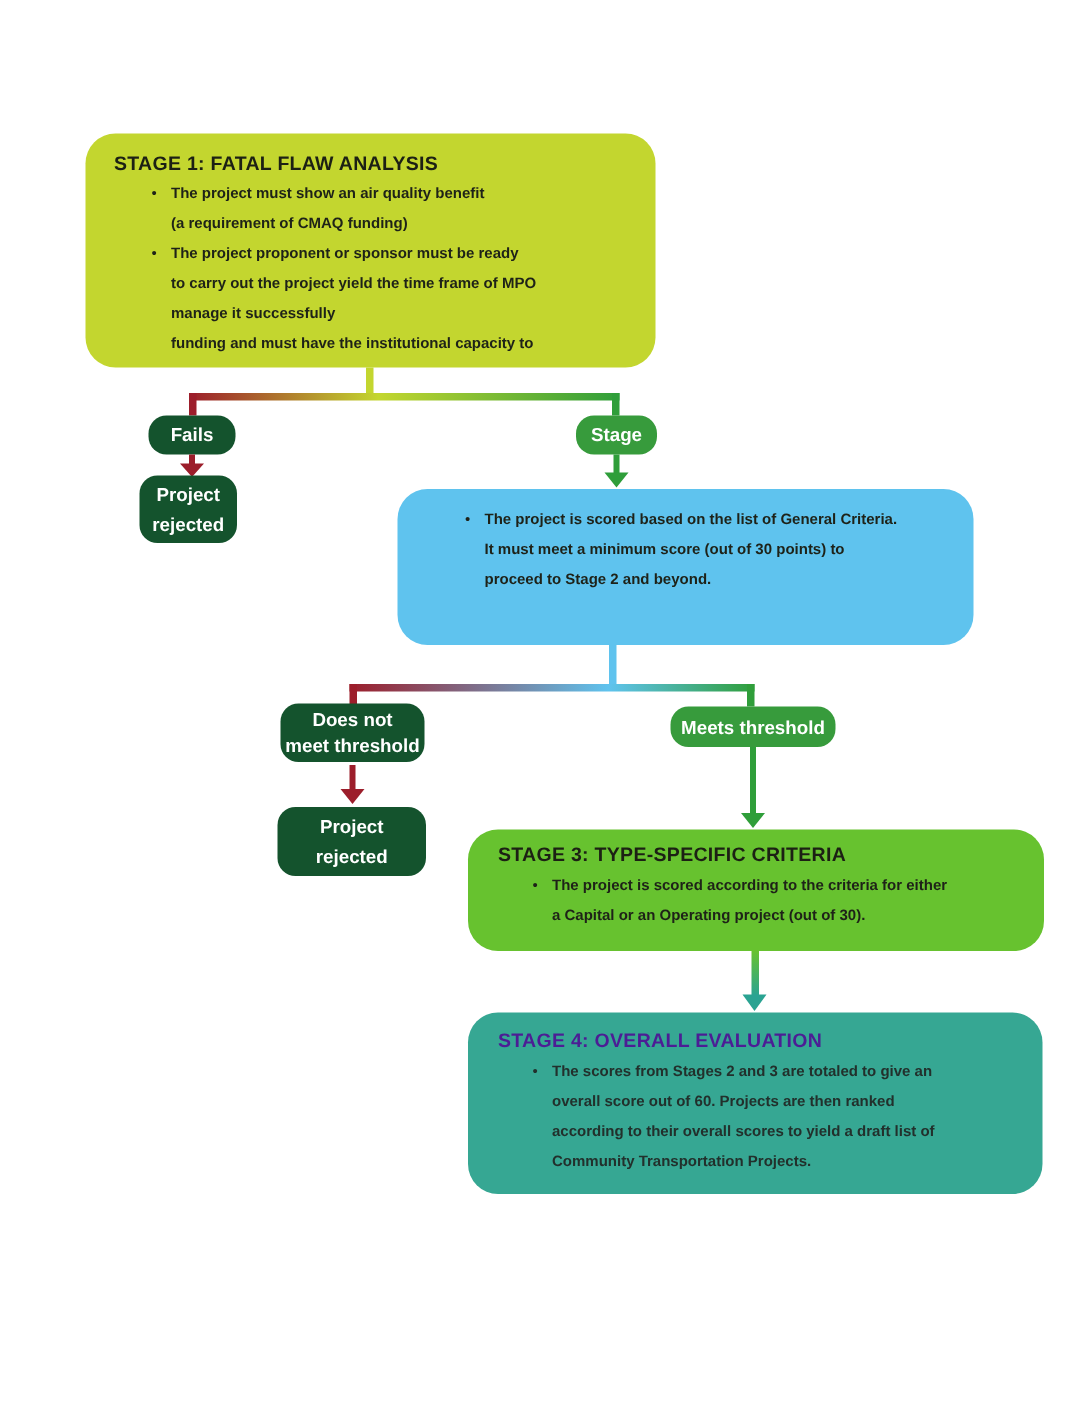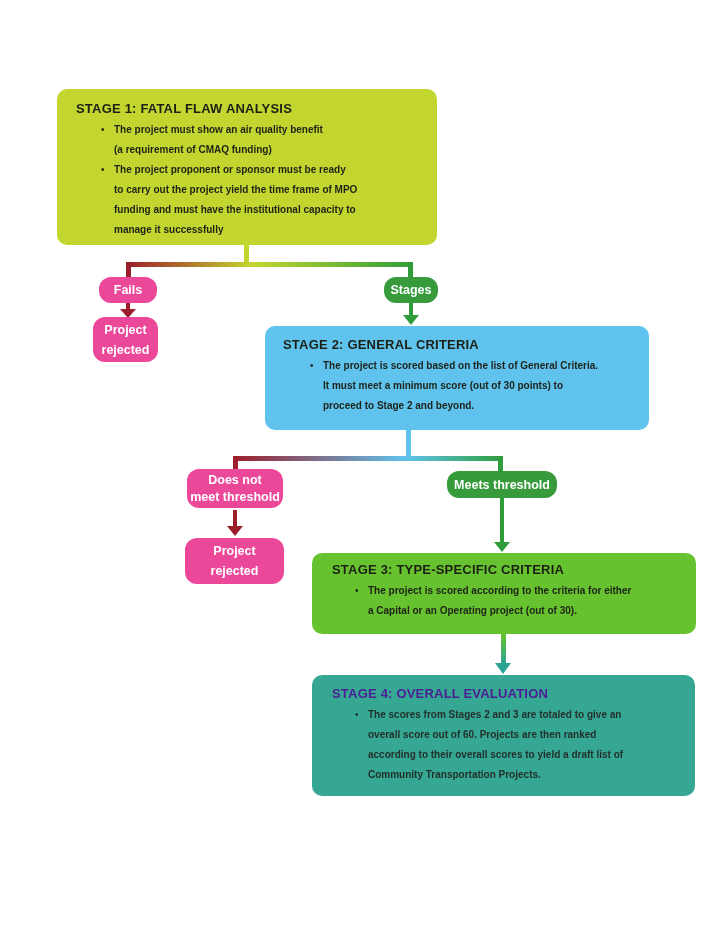--- a/index.html
+++ b/index.html
@@ -6,21 +6,21 @@
   #canvas {
     position: relative;
     width: 722px;
     height: 935px;
     background: #ffffff;
     font-family: "Liberation Sans", sans-serif;
     overflow: hidden;
   }
   .stage {
     position: absolute;
-    border-radius: 10px;
+    border-radius: 20px;
     box-sizing: border-box;
     color: #1e2218;
   }
   .stage-title {
     font-size: 13px;
     font-weight: bold;
     letter-spacing: 0.2px;
     color: #1c2014;
     margin-bottom: 4px;
   }
@@ -53,21 +53,21 @@
     position: absolute;
     width: 0; height: 0;
     border-left: 8px solid transparent;
     border-right: 8px solid transparent;
   }
   
   .bg-stage1 { background: #c3d62f; }
   .bg-stage2 { background: #5fc3ee; }
   .bg-stage3 { background: #67c22f; }
   .bg-stage4 { background: #36a793; }
-  .bg-reject { background: #ec4899; }
+  .bg-reject { background: #14532d; }
   .bg-pass   { background: #379b3c; }
 </style>
 </head>
 <body>
 
 <div id="canvas">
 
   <div class="stage bg-stage1" style="left:57px; top:89px; width:380px; height:156px; padding:12px 14px 0 19px;">
     <div class="stage-title">STAGE 1: FATAL FLAW ANALYSIS</div>
     <div class="bullet" style="margin-left:25px;">
@@ -75,22 +75,22 @@
       <div class="lines">
         <div>The project must show an air quality benefit</div>
         <div>(a requirement of CMAQ funding)</div>
       </div>
     </div>
     <div class="bullet" style="margin-left:25px;">
       <span class="dot">•</span>
       <div class="lines">
         <div>The project proponent or sponsor must be ready</div>
         <div>to carry out the project yield the time frame of MPO</div>
+        <div>manage it successfully</div>
         <div>funding and must have the institutional capacity to</div>
-        <div>manage it successfully</div>
       </div>
     </div>
   </div>
 
   <div class="line" style="left:244px; top:245px; width:5px; height:19px; background:#c3d62f;"></div>
   <div class="line" style="left:126px; top:262px; width:287px; height:5px;
               background:linear-gradient(to right, #9c1e2b 0%, #c3d62f 44%, #2f9e3a 100%);"></div>
   <div class="line" style="left:126px; top:262px; width:5px; height:15px; background:#9c1e2b;"></div>
   <div class="line" style="left:408px; top:262px; width:5px; height:15px; background:#2f9e3a;"></div>
 
@@ -102,28 +102,27 @@
   <div class="arrowhead" style="left:120px; top:309px; border-top:9px solid #9c1e2b;"></div>
 
   <div class="pill rejbox bg-reject" style="left:93px; top:317px; width:65px; height:45px; border-radius:12px;">
     <div class="two-line">
       <div>Project</div>
       <div>rejected</div>
     </div>
   </div>
 
   <div class="pill bg-pass" style="left:384px; top:277px; width:54px; height:26px;">
-    <span>Stages</span>
+    <span>Stage</span>
   </div>
 
   <div class="line" style="left:409px; top:303px; width:4px; height:13px; background:#2f9e3a;"></div>
   <div class="arrowhead" style="left:403px; top:315px; border-top:10px solid #2f9e3a;"></div>
 
   <div class="stage bg-stage2" style="left:265px; top:326px; width:384px; height:104px; padding:11px 10px 0 18px;">
-    <div class="stage-title">STAGE 2: GENERAL CRITERIA</div>
     <div class="bullet" style="margin-left:27px;">
       <span class="dot">•</span>
       <div class="lines">
         <div>The project is scored based on the list of General Criteria.</div>
         <div>It must meet a minimum score (out of 30 points) to</div>
         <div>proceed to Stage 2 and beyond.</div>
       </div>
     </div>
   </div>
 

